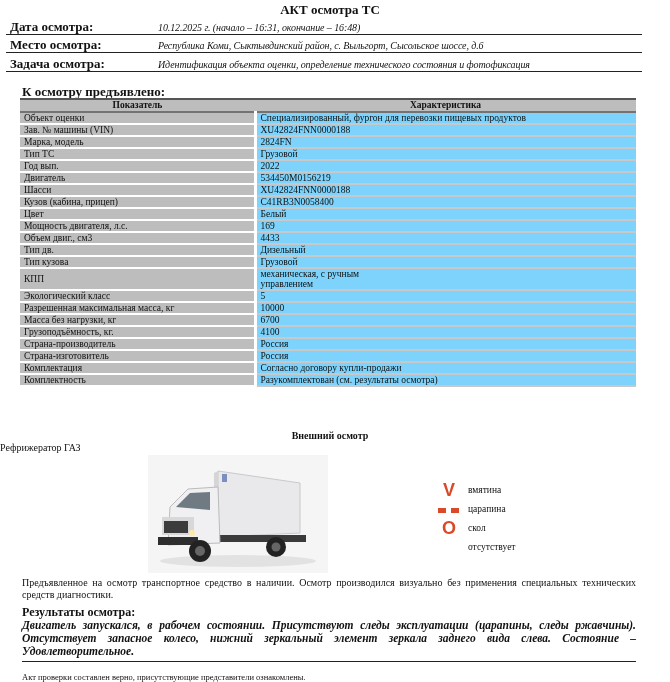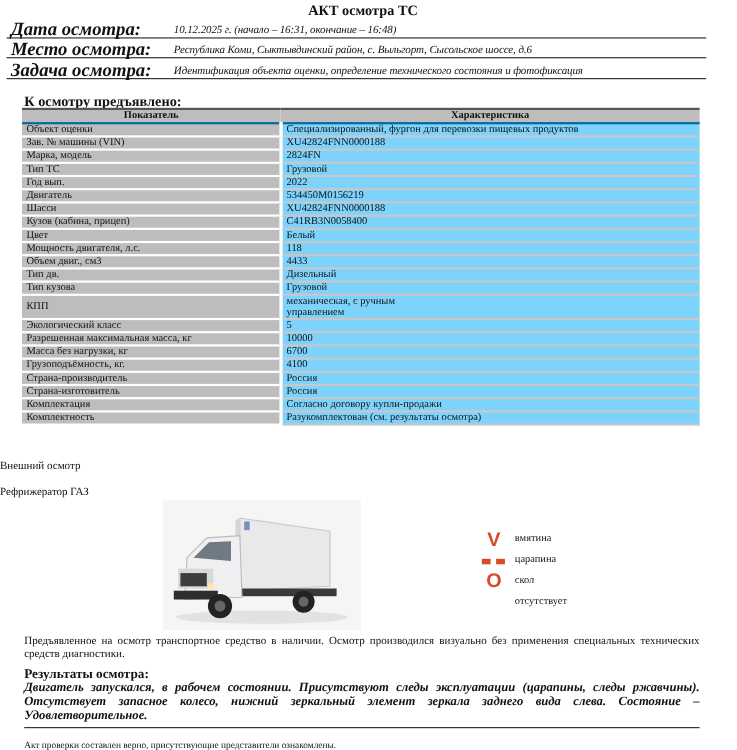--- a/index.html
+++ b/index.html
@@ -2,35 +2,35 @@
 <html><head>
 <meta charset="utf-8">
 <style>
   html, body { margin: 0; padding: 0; background: #ffffff; }
   body { width: 670px; height: 682px; position: relative; overflow: hidden;
          font-family: "Liberation Serif", "DejaVu Serif", serif; color: #111; }
   .title { position: absolute; left: 0; top: 2px; width: 660px; text-align: center;
            font-weight: bold; font-size: 13px; }
   .meta-row { position: absolute; left: 6px; width: 636px; height: 15px;
               border-bottom: 1.5px solid #222; display: flex; align-items: flex-end; }
-  .meta-label { width: 132px; font-weight: bold; font-size: 17px; line-height: 14px; padding-left: 4px; font-style: italic; }
+  .meta-label { width: 132px; font-weight: bold; font-size: 13px; line-height: 14px; padding-left: 4px; }
   .meta-value { font-style: italic; font-size: 10px; line-height: 13px; white-space: nowrap;
                 font-family: "Liberation Serif", serif; letter-spacing: -0.1px; margin-left: 16px; }
   .section-h { position: absolute; left: 22px; top: 84px; font-weight: bold; font-size: 13px; }
   table.spec { position: absolute; left: 20px; top: 98px; width: 616px; border-collapse: collapse;
                font-size: 9.5px; table-layout: fixed; border-top: 2px solid #555; }
   table.spec th { background: #bdbdbd; font-weight: bold; text-align: center; height: 11px;
-                  padding: 0; line-height: 11px; border-bottom: 2px solid #0369a1; }
+                  padding: 0; line-height: 11px; border-bottom: 2px solid #737373; }
   table.spec td { height: 10px; line-height: 10px; padding: 0 0 0 4px; vertical-align: middle;
                   border-bottom: 2px solid #fff; }
   table.spec td.k { background: #bdbdbd; width: 231px; }
   table.spec td.v { background: #7dd3fc; border-left: 3px solid #fff; border-bottom: 2px solid #c8c8c8; }
   table.spec tr.tall td { height: 20px; }
-  .ext-title { position: absolute; left: 0; top: 418px; width: 660px; 
-               font-weight: normal; font-size: 10px; line-height: 12px; }
+  .ext-title { position: absolute; left: 0; top: 430px; width: 660px; text-align: center;
+               font-weight: bold; font-size: 10px; line-height: 12px; }
   .ext-sub { position: absolute; left: 0; top: 442px; width: 660px; 
              font-size: 10px; line-height: 12px; }
   .photo { position: absolute; left: 148px; top: 455px; width: 180px; height: 118px;
            background: #f4f4f4; overflow: hidden; }
   .legend { position: absolute; left: 430px; top: 480px; }
   .leg-row { display: flex; align-items: center; height: 19px; }
   .leg-sym { width: 38px; text-align: center; color: #d94a2a; font-family: "Liberation Sans", sans-serif;
              font-weight: bold; font-size: 18px; line-height: 18px; }
   .leg-txt { font-size: 9.5px; }
   .para { position: absolute; left: 22px; top: 577px; width: 614px; font-size: 10px; line-height: 11.5px;
@@ -100,21 +100,21 @@
     <tr>
         <td class="k">Кузов (кабина, прицеп)</td>
         <td class="v">C41RB3N0058400</td>
       </tr>
     <tr>
         <td class="k">Цвет</td>
         <td class="v">Белый</td>
       </tr>
     <tr>
         <td class="k">Мощность двигателя, л.с.</td>
-        <td class="v">118</td>
+        <td class="v">169</td>
       </tr>
     <tr>
         <td class="k">Объем двиг., см3</td>
         <td class="v">4433</td>
       </tr>
     <tr>
         <td class="k">Тип дв.</td>
         <td class="v">Дизельный</td>
       </tr>
     <tr>

